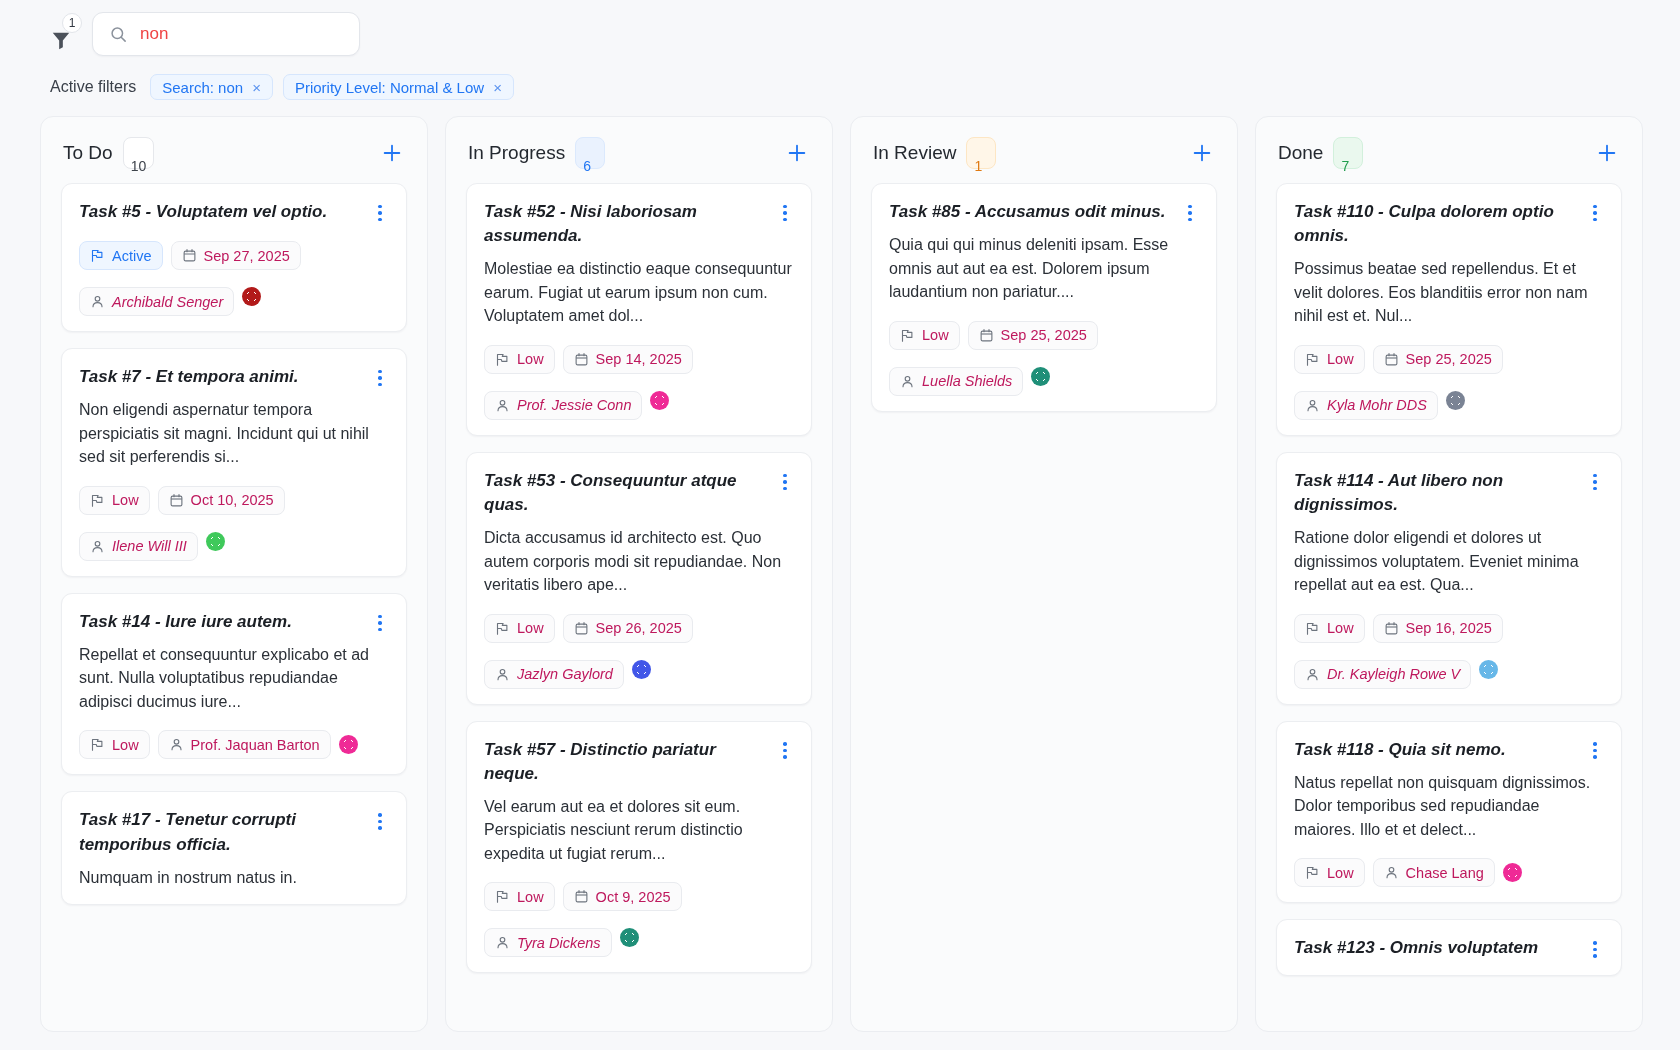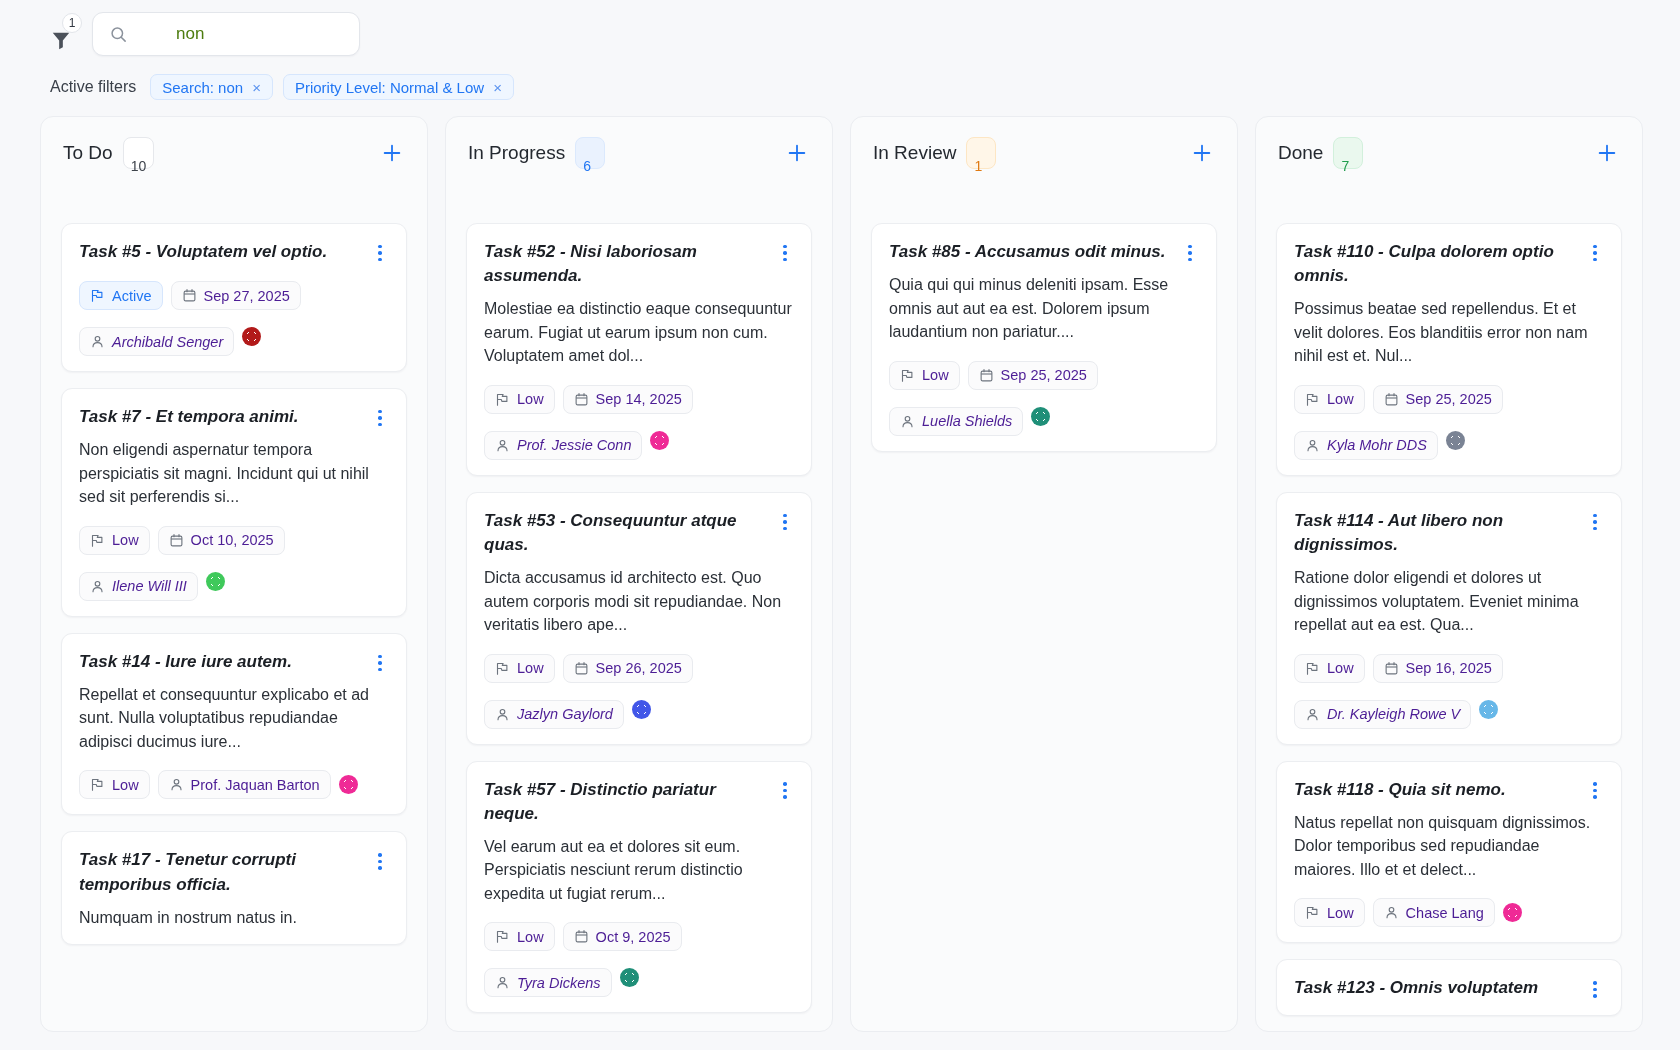--- a/index.html
+++ b/index.html
@@ -47,24 +47,23 @@
     display: flex; align-items: center;
     gap: 10px;
     padding: 0 16px;
     box-shadow: 0 1px 2px rgba(16,24,40,.04);
   }
   #search-box svg { flex: 0 0 auto; }
   #search-input {
     border: none; outline: none;
     font-family: "Liberation Sans", sans-serif;
     font-size: 17px;
-    color: #4d7c0f;
+    color: #ef4444;
     width: 100%;
     background: transparent;
-    margin-left: 36px;
   }
   #search-input::placeholder { color: #9aa1ab; }
 
   
   #active-filters {
     padding: 4px 0 0 50px;
     display: flex;
     align-items: center;
     gap: 10px;
     height: 38px;
@@ -105,21 +104,20 @@
   .column {
     width: 388px;
     flex: 0 0 388px;
     background: #fafbfc;
     border: 1px solid #ebedf1;
     border-radius: 13px;
     height: 916px;
     display: flex;
     flex-direction: column;
     overflow: hidden;
-    gap: 40px;
   }
   .col-header {
     display: flex;
     align-items: center;
     padding: 20px 22px 14px 22px;
     flex: 0 0 auto;
   }
   .col-title {
     font-size: 19px;
     color: #242930;
@@ -201,21 +199,21 @@
   .pill {
     display: inline-flex;
     align-items: center;
     gap: 7px;
     border: 1px solid #e9ebef;
     background: #fbfbfc;
     border-radius: 8px;
     padding: 4px 10px;
     height: 29px;
     font-size: 14.5px;
-    color: #4c1d95;
+    color: #be185d;
     white-space: nowrap;
   }
   .pill.priority-normal {
     background: #eff6ff;
     border-color: #d6e6fd;
     color: #2176f3;
   }
   .pill.priority-normal svg path,
   .pill.priority-normal svg line { stroke: #2176f3; }
   .avatar {

